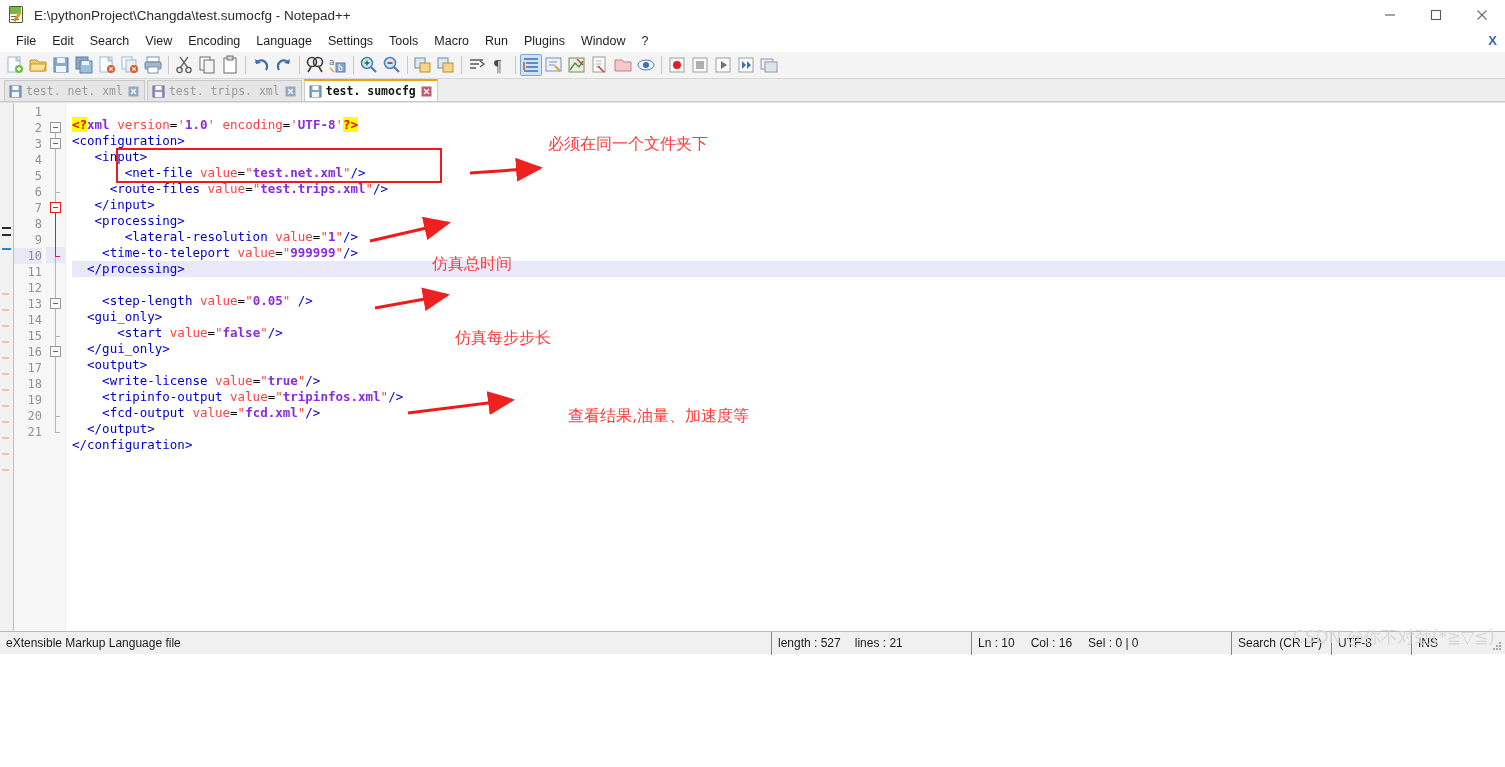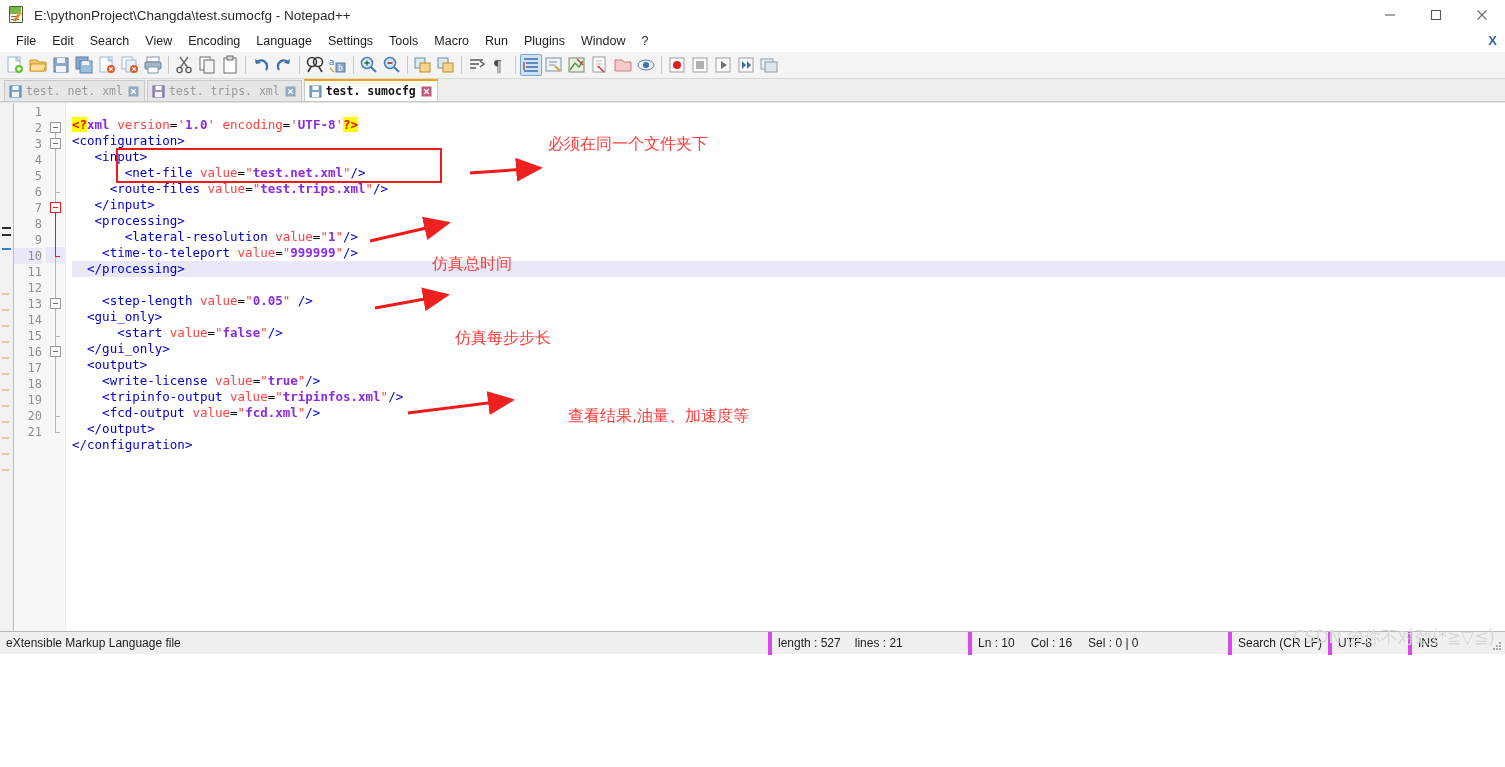--- a/index.html
+++ b/index.html
@@ -233,21 +233,21 @@
     height: 23px; min-height: 23px;
     background: #f0f0f0;
     border-top: 1px solid #b9b9b9;
     display: flex; align-items: center;
     font-size: 12px; color: #1d1d1d;
     position: relative;
   }
   .sb-cell {
     height: 23px; display:flex; align-items:center;
     padding: 0 6px;
-    border-right: 4px solid #d946ef;
+    border-right: 1px solid #d946ef;
     white-space: nowrap;
   }
   .sb-cell.first { width: 772px; }
   .sb-cell.len { width: 200px; }
   .sb-cell.pos { width: 260px; gap: 16px; }
   .sb-cell.eol { width: 100px; }
   .sb-cell.enc { width: 80px; }
   .sb-cell.ins { width: 60px; border-right: none; }
   .grip {
     position:absolute; right:3px; bottom:2px; width:10px; height:10px;

